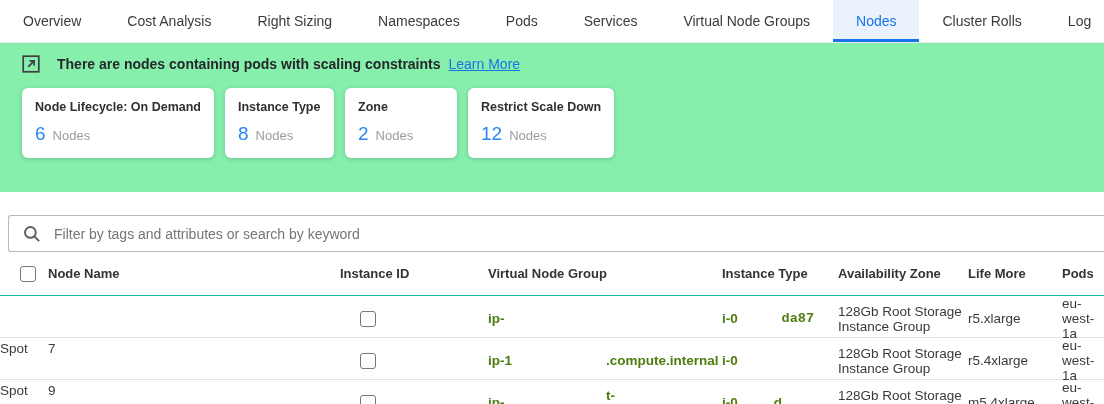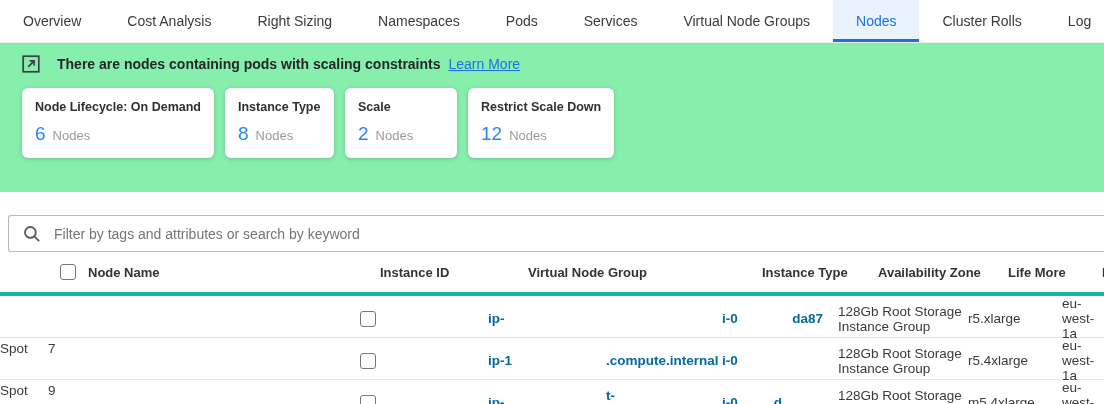--- a/index.html
+++ b/index.html
@@ -52,26 +52,26 @@
     font-family:"Liberation Sans", sans-serif; background:transparent;
   }
   .searchbox input::placeholder { color:#757575; opacity:1; }
 
   
   .thead, .trow {
     display:grid; position:relative;
     grid-template-columns:48px 292px 148px 234px 116px 130px 94px 1fr;
     align-items:center;
   }
-  .thead { height:44px; border-bottom:4px solid #14b8a6; font-size:13px; font-weight:700; color:#333;padding-left:40px; }
+  .thead { height:44px; border-bottom:1px solid #14b8a6; font-size:13px; font-weight:700; color:#333; }
   .trow  { height:42px; border-bottom:1px solid #e4e4e4; font-size:13.5px; color:#3a3a3a; }
   .thead > div, .trow > div { position:relative; z-index:2; }
   .cb-cell { padding-left:20px; }
   .cb { width:16px; height:16px; border:1.6px solid #767676; border-radius:3px; background:#fff; cursor:pointer; }
-  .blue { color:#0369a1; font-weight:700; }
+  .blue { color:#4d7c0f; font-weight:700; }
   .cell-name { display:flex; align-items:center; }
   .name-prefix { width:118px; flex:none; }
   .cell-instance { display:flex; align-items:flex-end; padding-right:8px; }
   .cell-instance .spacer { flex:1; }
   .redact { position:absolute; background:#fff; top:-2px; bottom:-2px; z-index:1; }
 </style>
 </head>
 <body>
 
 <div class="tabbar">
@@ -107,21 +107,21 @@
       </div>
     </div>
     <div class="card">
       <div class="card-title">Instance Type</div>
       <div class="card-count-row">
         <span class="card-count">8</span>
         <span class="card-unit">Nodes</span>
       </div>
     </div>
     <div class="card">
-      <div class="card-title">Scale</div>
+      <div class="card-title">Zone</div>
       <div class="card-count-row">
         <span class="card-count">2</span>
         <span class="card-unit">Nodes</span>
       </div>
     </div>
     <div class="card">
       <div class="card-title">Restrict Scale Down</div>
       <div class="card-count-row">
         <span class="card-count">12</span>
         <span class="card-unit">Nodes</span>
@@ -157,21 +157,21 @@
         <div class="redact" style="left: 350px; width: 96px;"></div>
         <div class="cb-cell">
           <div class="cb"></div>
         </div>
         <div class="cell-name">
           <span class="blue name-prefix">ip-</span>
         </div>
         <div class="cell-instance">
           <span class="blue">i-0</span>
           <span class="spacer"></span>
-          <span class="blue" style="margin-right: 7px;">da87</span>
+          <span class="blue" style="margin-right: 16px; font-family: Liberation Mono, monospace;">da87</span>
         </div>
         <div>128Gb Root Storage Instance Group</div>
         <div>r5.xlarge</div>
         <div>eu-west-1a</div>
         <div>Spot</div>
         <div>7</div>
       </div>
       <div class="trow">
         <div class="redact" style="left: 56px; width: 110px;"></div>
         <div class="redact" style="left: 354px; width: 132px;"></div>

